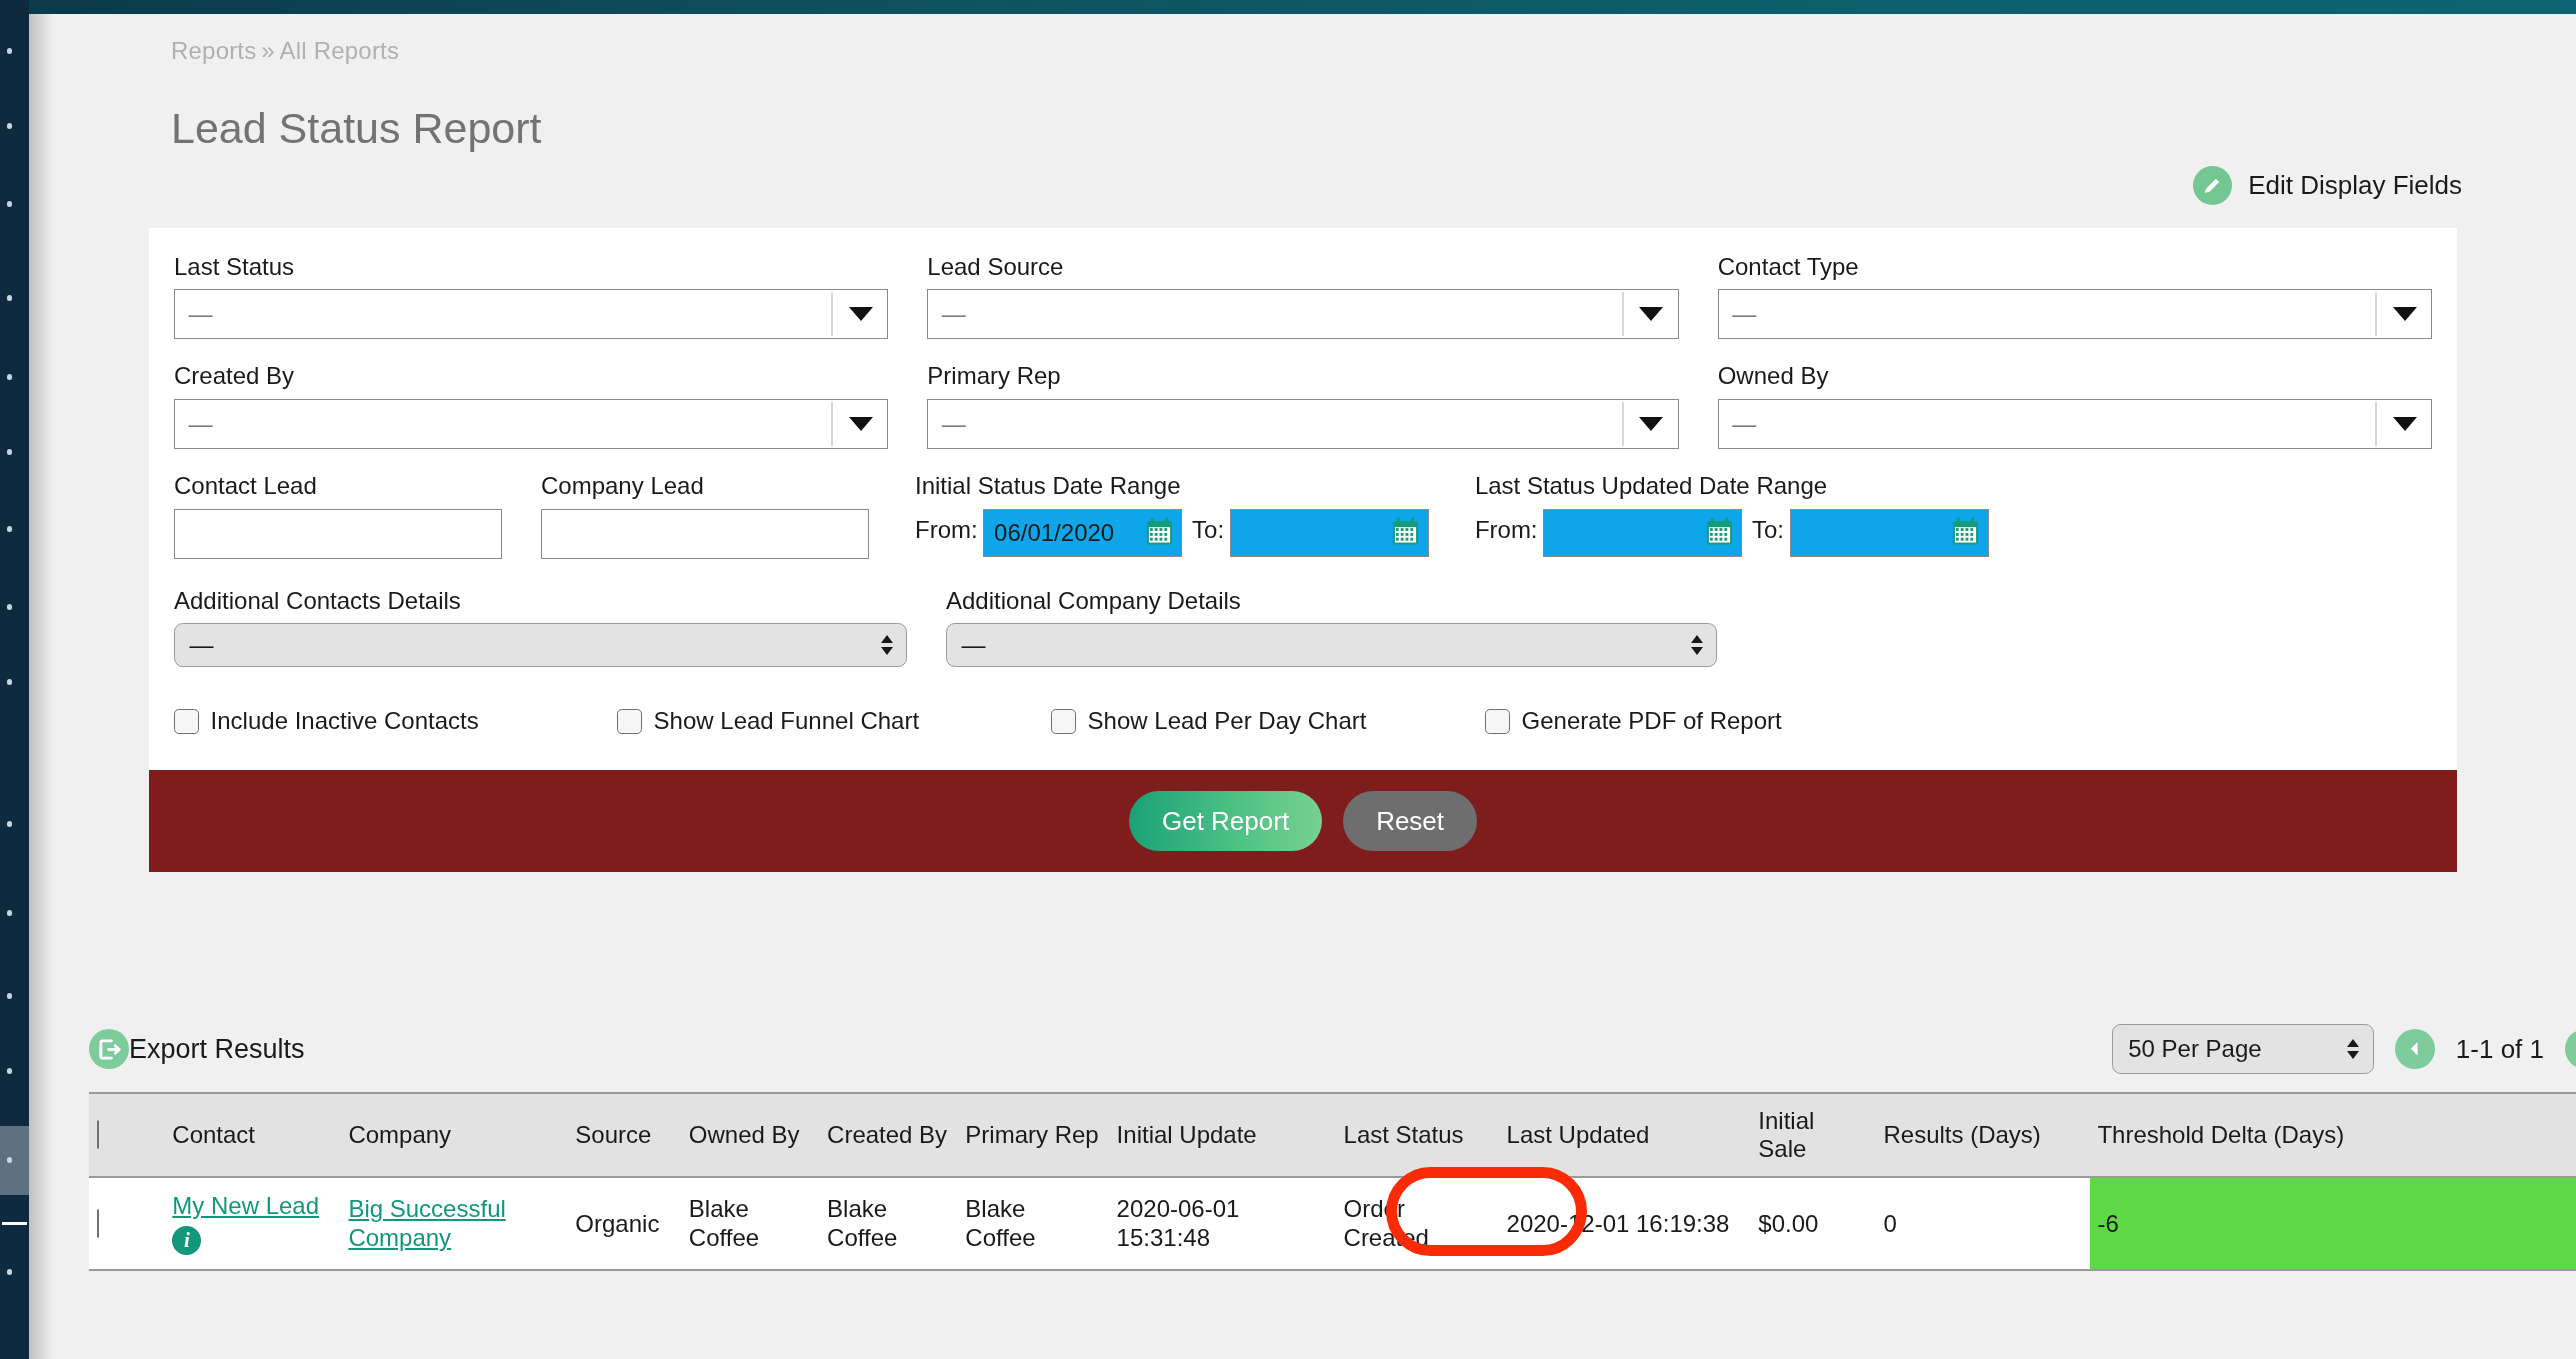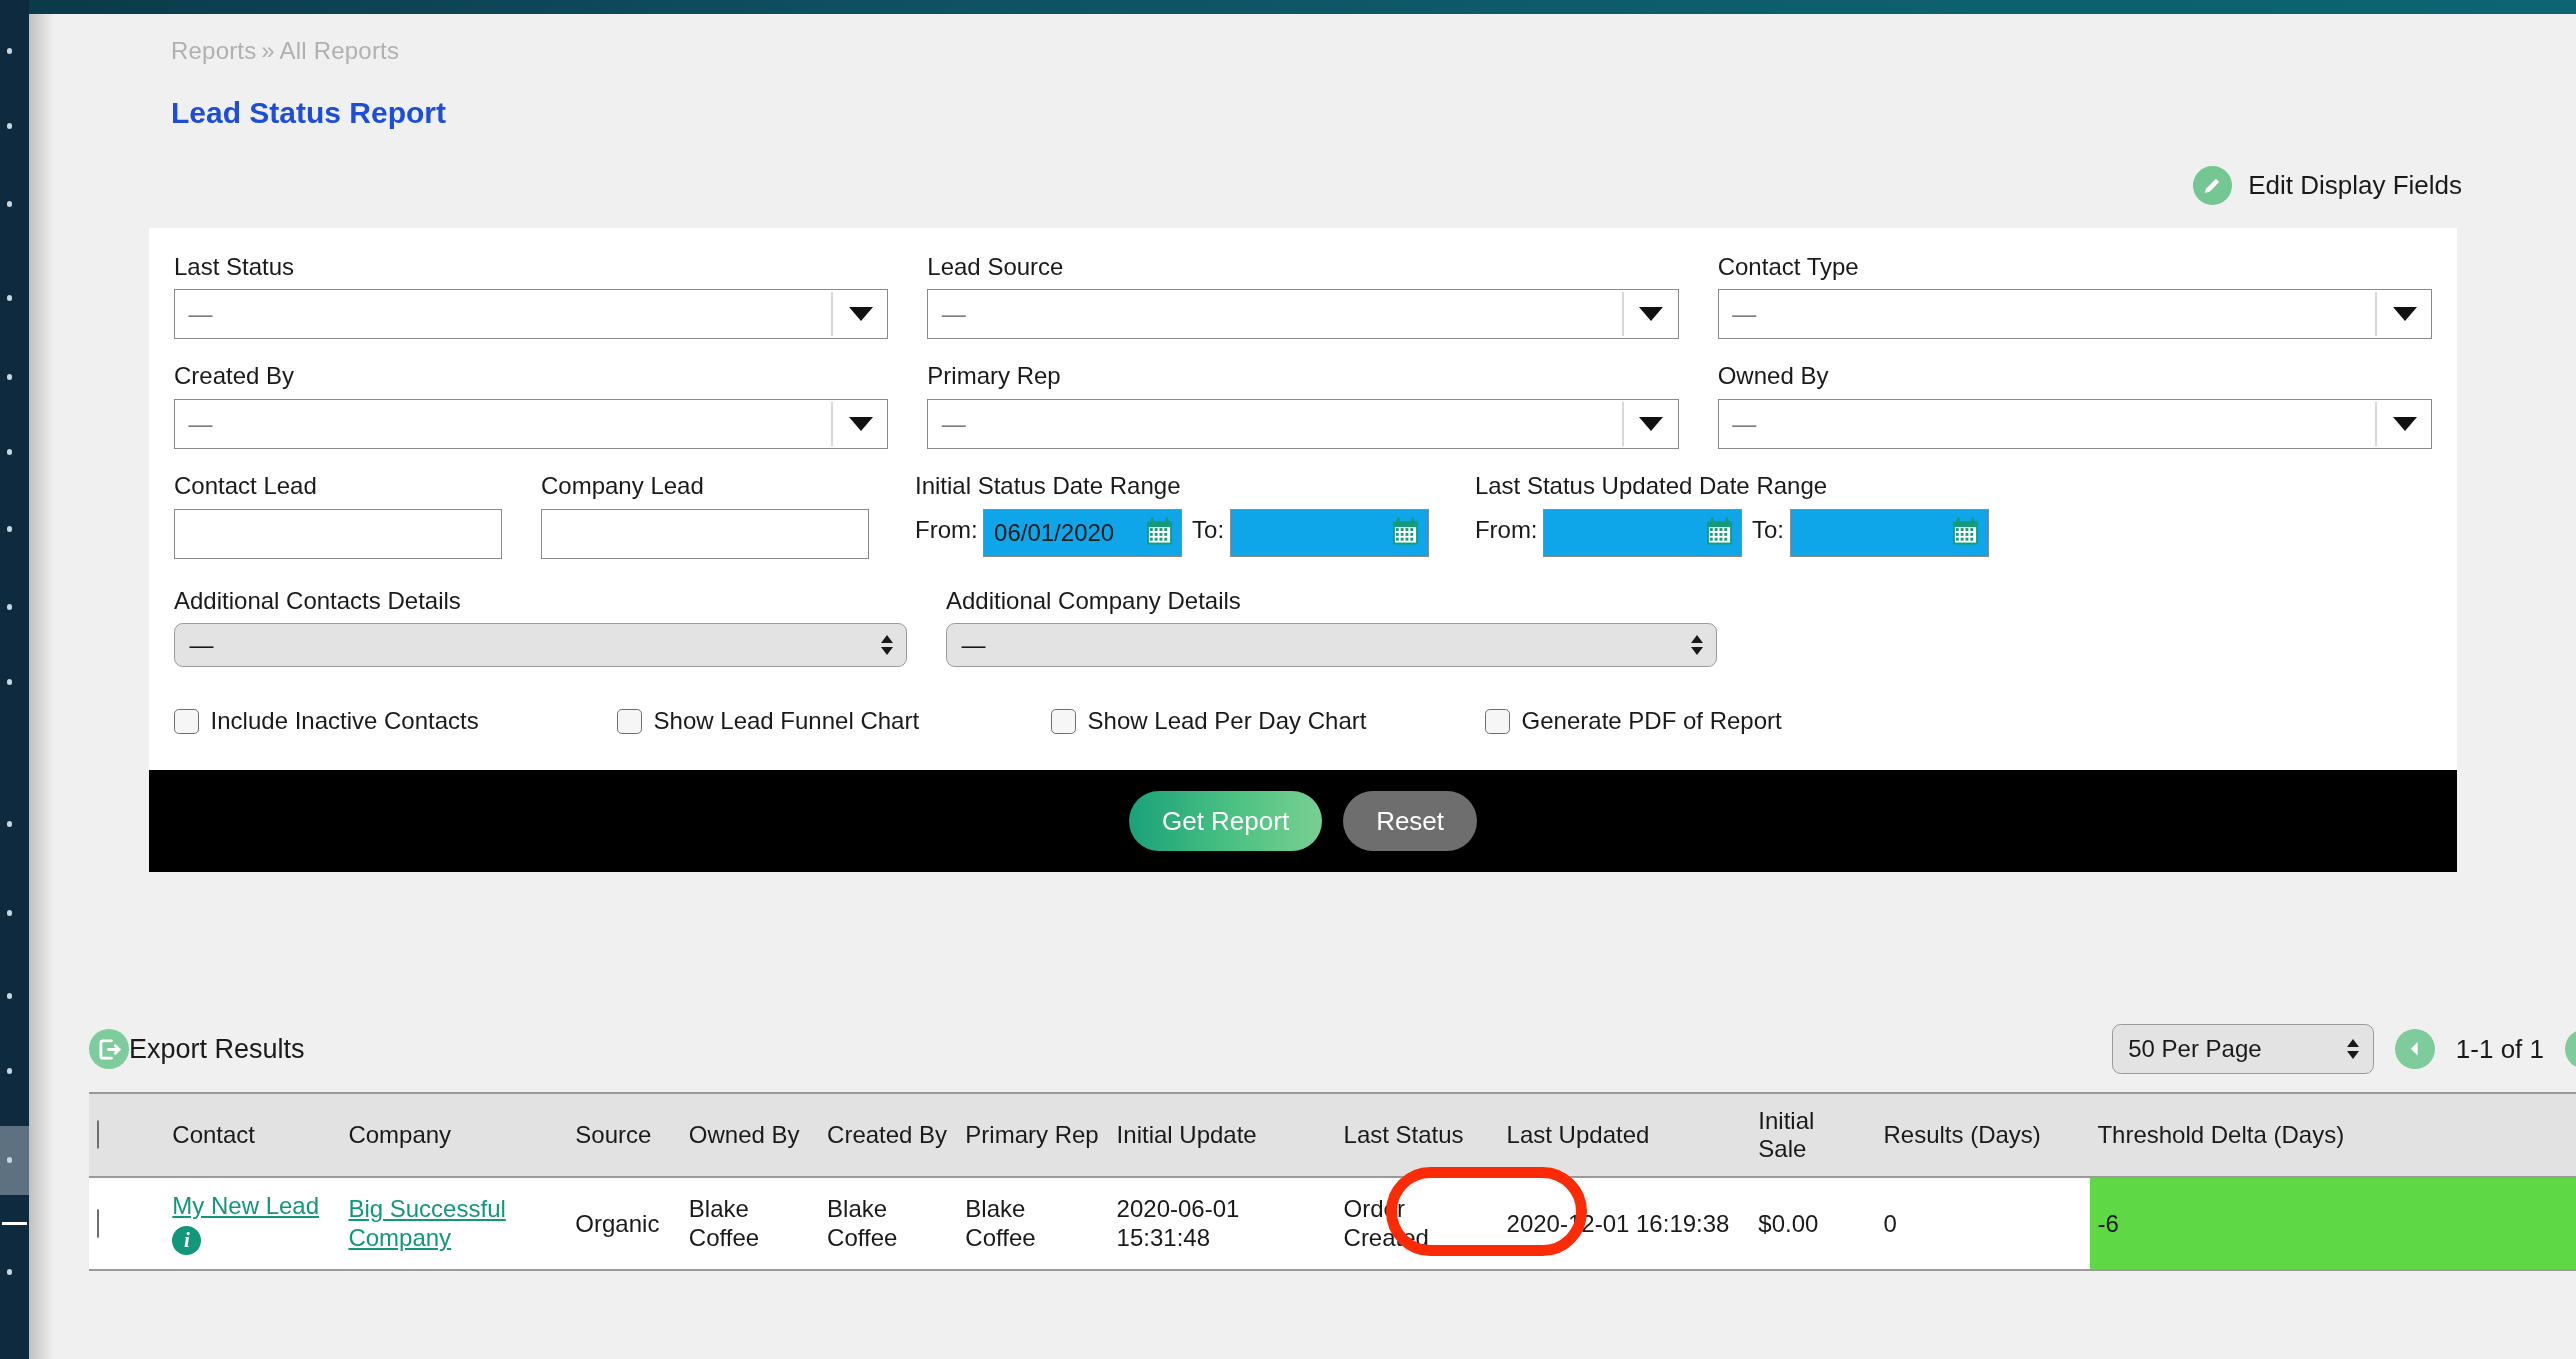--- a/index.html
+++ b/index.html
@@ -63,21 +63,21 @@
   }
 
   
   .breadcrumb {
     position: absolute; left: 142px; top: 23px;
     font-size: 24px; color: #b0b0b0; letter-spacing: 0.2px;
   }
   .breadcrumb .sep { margin: 0 4.8px; }
   .page-title {
     position: absolute; left: 142px; top: 62px;
-    font-size: 30px; color: #1d4ed8; font-weight: 700;
+    font-size: 43px; color: #737373; font-weight: 400;
   }
 
   .edit-fields {
     position: absolute; right: 114px; top: 152px;
     display: flex; align-items: center; gap: 16px;
     cursor: pointer;
   }
   .pencil-circle {
     width: 39px; height: 39px; border-radius: 50%;
     background: #74c693;
@@ -178,21 +178,21 @@
   .cb {
     width: 25px; height: 25px;
     border: 1.9px solid #6f6f6f; border-radius: 4.8px;
     background: #f6f6f6; margin-right: 11.6px;
     flex: none;
   }
   .cb-label { font-size: 24px; color: #1a1a1a; white-space: nowrap; }
 
   
   .actions {
-    background: #000000;
+    background: #7f1d1d;
     height: 102px;
     display: flex; align-items: center; justify-content: center;
     gap: 21px;
   }
   .btn {
     border: none; color: #fff; cursor: pointer;
     font-family: "Liberation Sans", sans-serif;
     font-size: 26px;
     border-radius: 37px;
     padding: 0 33px; height: 60px;

